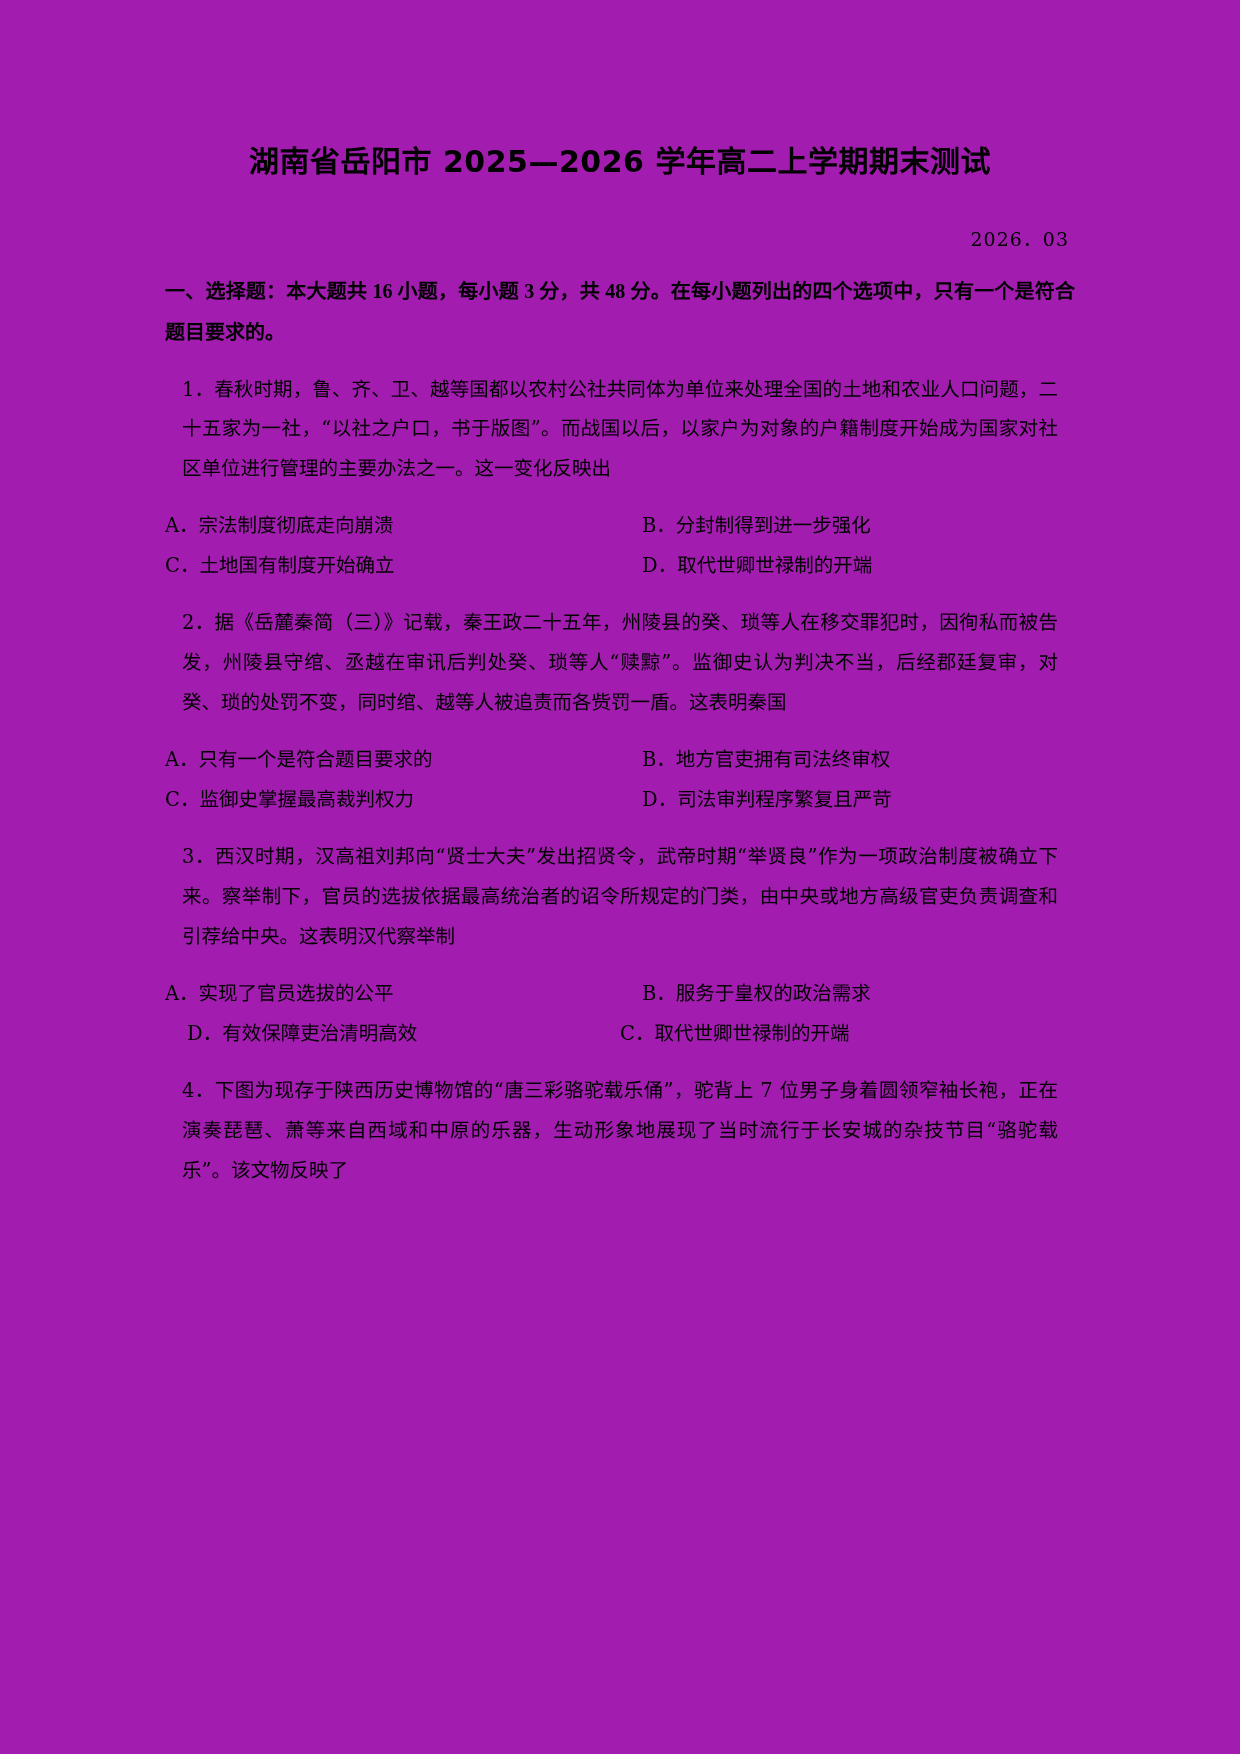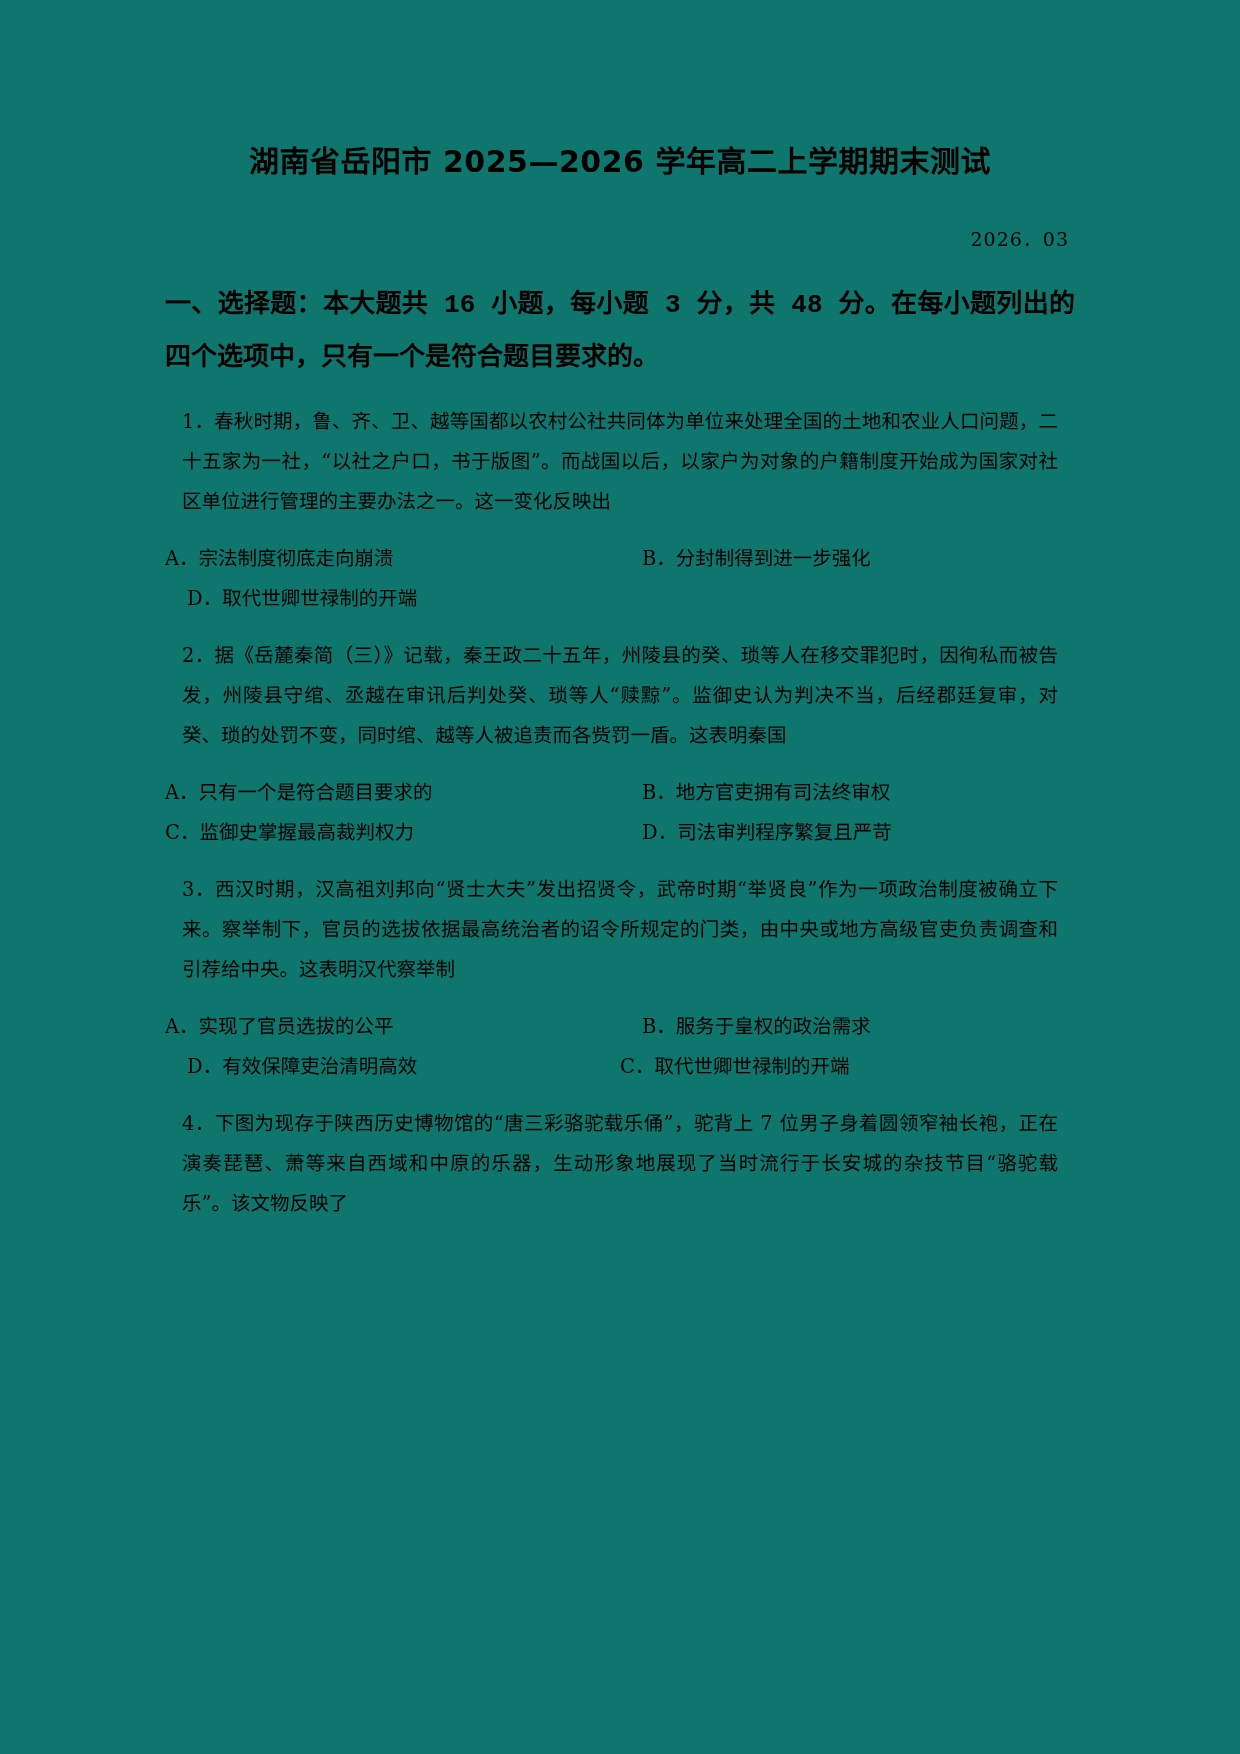--- a/index.html
+++ b/index.html
@@ -10,21 +10,21 @@
   }
   body {
     font-family: "DejaVu Serif", "Liberation Serif", serif;
     color: #000000;
   }
   .page {
     position: relative;
     width: 1240px;
     height: 1754px;
     margin: 0 auto;
-    background: #0f766e;
+    background: #a21caf;
     box-sizing: border-box;
     padding: 140px 165px 0 165px;
     overflow: hidden;
   }
   .doc-title {
     text-align: center;
     font-family: "DejaVu Sans", "Liberation Sans", sans-serif;
     font-weight: bold;
     font-size: 30px;
     line-height: 1.45;
@@ -42,25 +42,25 @@
     margin: 26px 0 0 0;
   }
   .doc-date {
     text-align: right;
     font-family: "DejaVu Serif", "Liberation Serif", serif;
     font-size: 19px;
     letter-spacing: 1px;
     margin: 40px 6px 0 0;
   }
   .section-heading {
-    font-family: Liberation Mono, monospace;
+    font-family: Liberation Serif, serif;
     font-weight: bold;
-    font-size: 26px;
+    font-size: 20px;
     line-height: 2.05;
-    margin: 28px 0 0 0;
+    margin: 20px 0 0 0;
     text-align: justify;
     text-justify: inter-ideograph;
   }
   .q-block {
     margin: 0;
   }
   .q-text {
     font-size: 19.5px;
     line-height: 2.05;
     text-align: justify;
@@ -98,20 +98,21 @@
 
   <div class="section-heading">一、选择题：本大题共 16 小题，每小题 3 分，共 48 分。在每小题列出的四个选项中，只有一个是符合题目要求的。</div>
 
   <div class="q-block">
     <p class="q-text"><span>1．</span><span>春秋时期，鲁、齐、卫、越等国都以农村公社共同体为单位来处理全国的土地和农业人口问题，二十五家为一社，“以社之户口，书于版图”。而战国以后，以家户为对象的户籍制度开始成为国家对社区单位进行管理的主要办法之一。这一变化反映出</span></p>
     <div class="opt-row">
       <div class="opt-cell"><span class="opt-label">A．</span><span>宗法制度彻底走向崩溃</span></div>
       <div class="opt-cell right"><span class="opt-label">B．</span><span>分封制得到进一步强化</span></div>
     </div>
     <div class="opt-row">
+      <div class="opt-cell"><span class="opt-label">C．</span><span>土地国有制度开始确立</span></div>
       <div class="opt-cell right"><span class="opt-label">D．</span><span>取代世卿世禄制的开端</span></div>
     </div>
   </div>
 
   <div class="q-block">
     <p class="q-text"><span>2．</span><span>据《岳麓秦简（三）》记载，秦王政二十五年，州陵县的癸、琐等人在移交罪犯时，因徇私而被告发，州陵县守绾、丞越在审讯后判处癸、琐等人“赎黥”。监御史认为判决不当，后经郡廷复审，对癸、琐的处罚不变，同时绾、越等人被追责而各赀罚一盾。这表明秦国</span></p>
     <div class="opt-row">
       <div class="opt-cell"><span class="opt-label">A．</span><span>只有一个是符合题目要求的</span></div>
       <div class="opt-cell right"><span class="opt-label">B．</span><span>地方官吏拥有司法终审权</span></div>
     </div>

